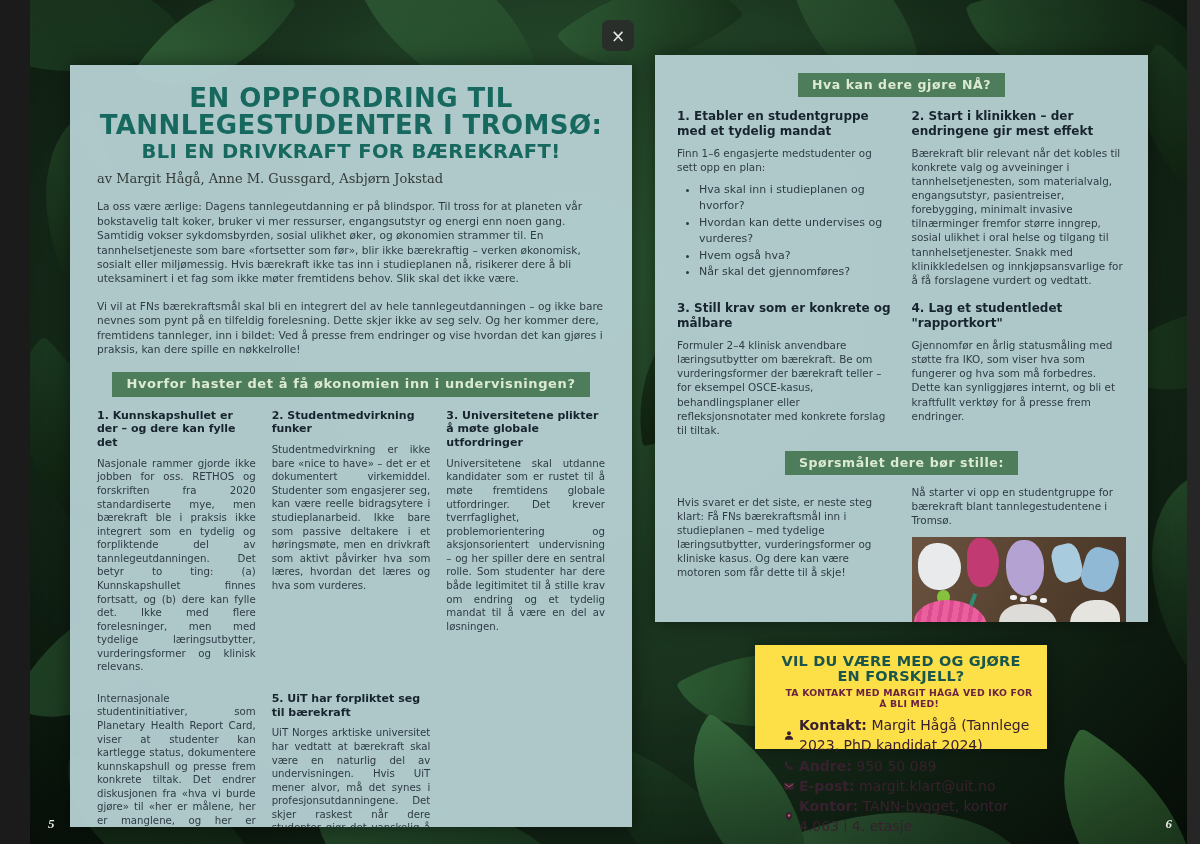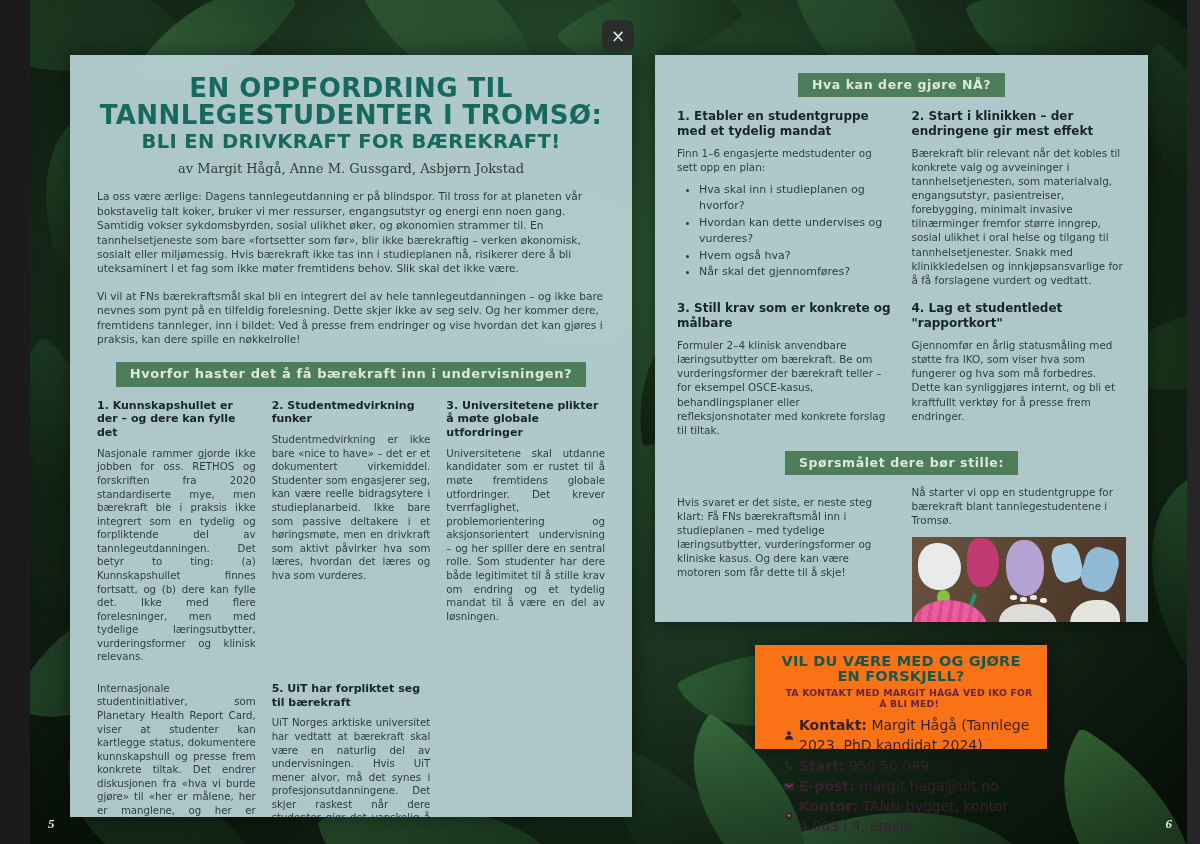--- a/index.html
+++ b/index.html
@@ -36,28 +36,28 @@
   .pagenum.left { left:48px; bottom:12px; }
   .pagenum.right { right:28px; bottom:12px; }
 
   
   .panel {
     position:absolute; z-index:3; overflow:hidden;
     background:rgba(184,209,212,.94);
     box-shadow:0 0 18px rgba(0,0,0,.45);
     color:#2c3a42;
   }
-  .panel-left  { left:70px;  top:55px; width:562px; height:762px; padding:20px 27px; }
+  .panel-left  { left:70px;  top:65px; width:562px; height:762px; padding:20px 27px; }
   .panel-right { left:655px; top:55px; width:493px; height:567px; padding:14px 22px; }
 
   .doc-title { text-align:center; color:#17695f; font-weight:bold; letter-spacing:.4px; line-height:1.04; }
   .doc-title .t12 { font-size:26px; }
   .doc-title .t3  { font-size:19.5px; margin-top:3px; }
   .byline {
-    text-align:center; margin-top:9px; font-family:"DejaVu Serif", serif;
+    text-align:left; margin-top:9px; font-family:"DejaVu Serif", serif;
     font-size:13px; color:#333a38;
   }
   .para { font-size:10.6px; line-height:1.36; margin-top:13px; color:#2e3b45; }
 
   .sec-header-wrap { text-align:center; margin:16px 0 12px; }
   .sec-header {
     display:inline-block; background:#4e7d5b; color:#dcead2;
     font-weight:bold; font-size:13px; letter-spacing:.6px;
     padding:4px 14px; line-height:1.25;
   }
@@ -77,21 +77,21 @@
   ul.bullets li { font-size:11px; line-height:1.5; color:#2e3b45; }
 
   .photo {
     position:relative; width:100%; height:112px; margin-top:10px; overflow:hidden;
     background:linear-gradient(115deg,#6b5340 0%,#55402e 55%,#463426 100%);
   }
   .photo .blob { position:absolute; }
 
   .pink-box {
     position:absolute; left:755px; top:645px; width:292px; height:104px; z-index:3;
-    background:#f97316; padding:9px 13px 8px;
+    background:#fde047; padding:9px 13px 8px;
     box-shadow:0 0 14px rgba(0,0,0,.4);
   }
   .pb-title { text-align:center; color:#1a564b; font-weight:bold; font-size:14.5px; letter-spacing:.2px; line-height:1; }
   .pb-sub { text-align:center; color:#6b2240; font-weight:bold; font-size:9.3px; margin-top:4px; letter-spacing:.2px;margin-left:16px; }
   .pb-lines { margin-top:6px; margin-left:16px; }
   .pb-line { display:flex; align-items:center; gap:5px; font-size:14px; line-height:1.45; color:#38202e; }
   .pb-line svg { flex:0 0 auto; }
   .pb-label { font-weight:bold; }
   .pb-value { }
 </style>
@@ -134,21 +134,21 @@
     <div class="t12">EN OPPFORDRING TIL</div>
     <div class="t12">TANNLEGESTUDENTER I TROMSØ:</div>
     <div class="t3">BLI EN DRIVKRAFT FOR BÆREKRAFT!</div>
   </div>
   <div class="byline">av Margit Hågå, Anne M. Gussgard, Asbjørn Jokstad</div>
 
   <p class="para">La oss være ærlige: Dagens tannlegeutdanning er på blindspor. Til tross for at planeten vår bokstavelig talt koker, bruker vi mer ressurser, engangsutstyr og energi enn noen gang. Samtidig vokser sykdomsbyrden, sosial ulikhet øker, og økonomien strammer til. En tannhelsetjeneste som bare «fortsetter som før», blir ikke bærekraftig – verken økonomisk, sosialt eller miljømessig. Hvis bærekraft ikke tas inn i studieplanen nå, risikerer dere å bli uteksaminert i et fag som ikke møter fremtidens behov. Slik skal det ikke være.</p>
   <p class="para">Vi vil at FNs bærekraftsmål skal bli en integrert del av hele tannlegeutdanningen – og ikke bare nevnes som pynt på en tilfeldig forelesning. Dette skjer ikke av seg selv. Og her kommer dere, fremtidens tannleger, inn i bildet: Ved å presse frem endringer og vise hvordan det kan gjøres i praksis, kan dere spille en nøkkelrolle!</p>
 
   <div class="sec-header-wrap">
-    <span class="sec-header">Hvorfor haster det å få bærekraft inn i undervisningen?</span>
+    <span class="sec-header">Hvorfor haster det å få økonomien inn i undervisningen?</span>
   </div>
 
   <div class="cols">
     <div>
       <div class="col-head">1. Kunnskapshullet er der – og dere kan fylle det</div>
       <div class="col-body">Nasjonale rammer gjorde ikke jobben for oss. RETHOS og forskriften fra 2020 standardiserte mye, men bærekraft ble i praksis ikke integrert som en tydelig og forpliktende del av tannlegeutdanningen. Det betyr to ting: (a) Kunnskapshullet finnes fortsatt, og (b) dere kan fylle det. Ikke med flere forelesninger, men med tydelige læringsutbytter, vurderingsformer og klinisk relevans.</div>
     </div>
     <div>
       <div class="col-head">2. Studentmedvirkning funker</div>
       <div class="col-body">Studentmedvirkning er ikke bare «nice to have» – det er et dokumentert virkemiddel. Studenter som engasjerer seg, kan være reelle bidragsytere i studieplanarbeid. Ikke bare som passive deltakere i et høringsmøte, men en drivkraft som aktivt påvirker hva som læres, hvordan det læres og hva som vurderes.</div>
@@ -235,28 +235,28 @@
       <svg width="10" height="11" viewBox="0 0 12 12">
           <circle cx="6" cy="3.4" r="2.4" fill="#38202e"></circle>
           <path d="M1 11c0-2.9 2.2-4.6 5-4.6s5 1.7 5 4.6z" fill="#38202e"></path>
         </svg>
       <span><span class="pb-label">Kontakt:</span> <span class="pb-value">Margit Hågå (Tannlege 2023, PhD kandidat 2024)</span></span>
     </div>
     <div class="pb-line">
       <svg width="10" height="11" viewBox="0 0 12 12">
           <path d="M2.6 1C2 1 1 2.1 1 3c0 4 4.1 8 8 8 .9 0 2-.9 2-1.6 0-.2-.1-.4-.3-.6L9.3 7.4c-.4-.3-.7-.3-1 0l-.8.8C6 7.4 4.6 6 3.8 4.5l.8-.8c.3-.3.3-.6 0-1L3.2 1.3C3 1.1 2.8 1 2.6 1z" fill="#38202e"></path>
         </svg>
-      <span><span class="pb-label">Start:</span> <span class="pb-value">950 50 089</span></span>
+      <span><span class="pb-label">Andre:</span> <span class="pb-value">950 50 089</span></span>
     </div>
     <div class="pb-line">
       <svg width="10" height="11" viewBox="0 0 12 12">
           <rect x=".5" y="2.2" width="11" height="7.6" rx="1" fill="#38202e"></rect>
           <path d="M.8 2.6 6 6.6l5.2-4" fill="none" stroke="#c2607b" stroke-width=".9"></path>
         </svg>
-      <span><span class="pb-label">E-post:</span> <span class="pb-value">margit.haga@uit.no</span></span>
+      <span><span class="pb-label">E-post:</span> <span class="pb-value">margit.klart@uit.no</span></span>
     </div>
     <div class="pb-line">
       <svg width="10" height="11" viewBox="0 0 12 12">
           <path d="M6 .8A4 4 0 0 0 2 4.8c0 3 4 6.6 4 6.6s4-3.6 4-6.6A4 4 0 0 0 6 .8z" fill="#38202e"></path>
           <circle cx="6" cy="4.8" r="1.5" fill="#c2607b"></circle>
         </svg>
       <span><span class="pb-label">Kontor:</span> <span class="pb-value">TANN-bygget, kontor 4.063 i 4. etasje</span></span>
     </div>
   </div>
 </div>

